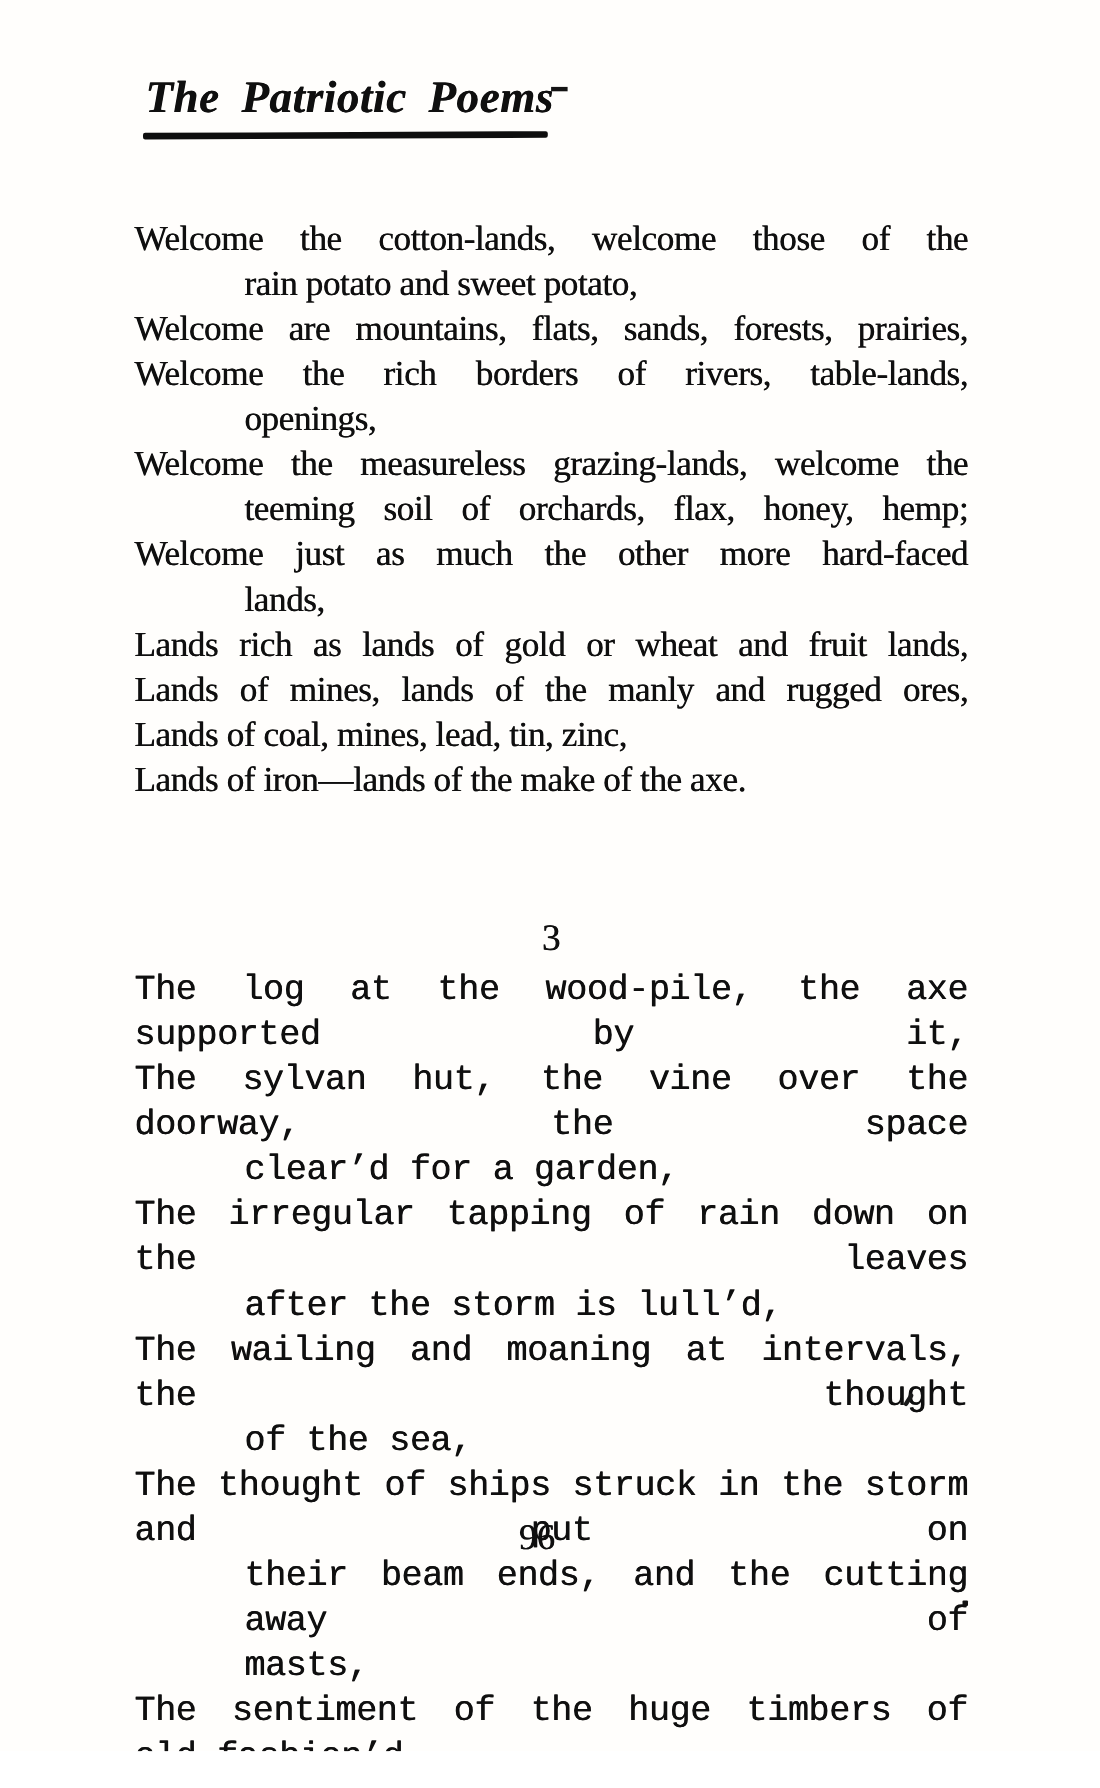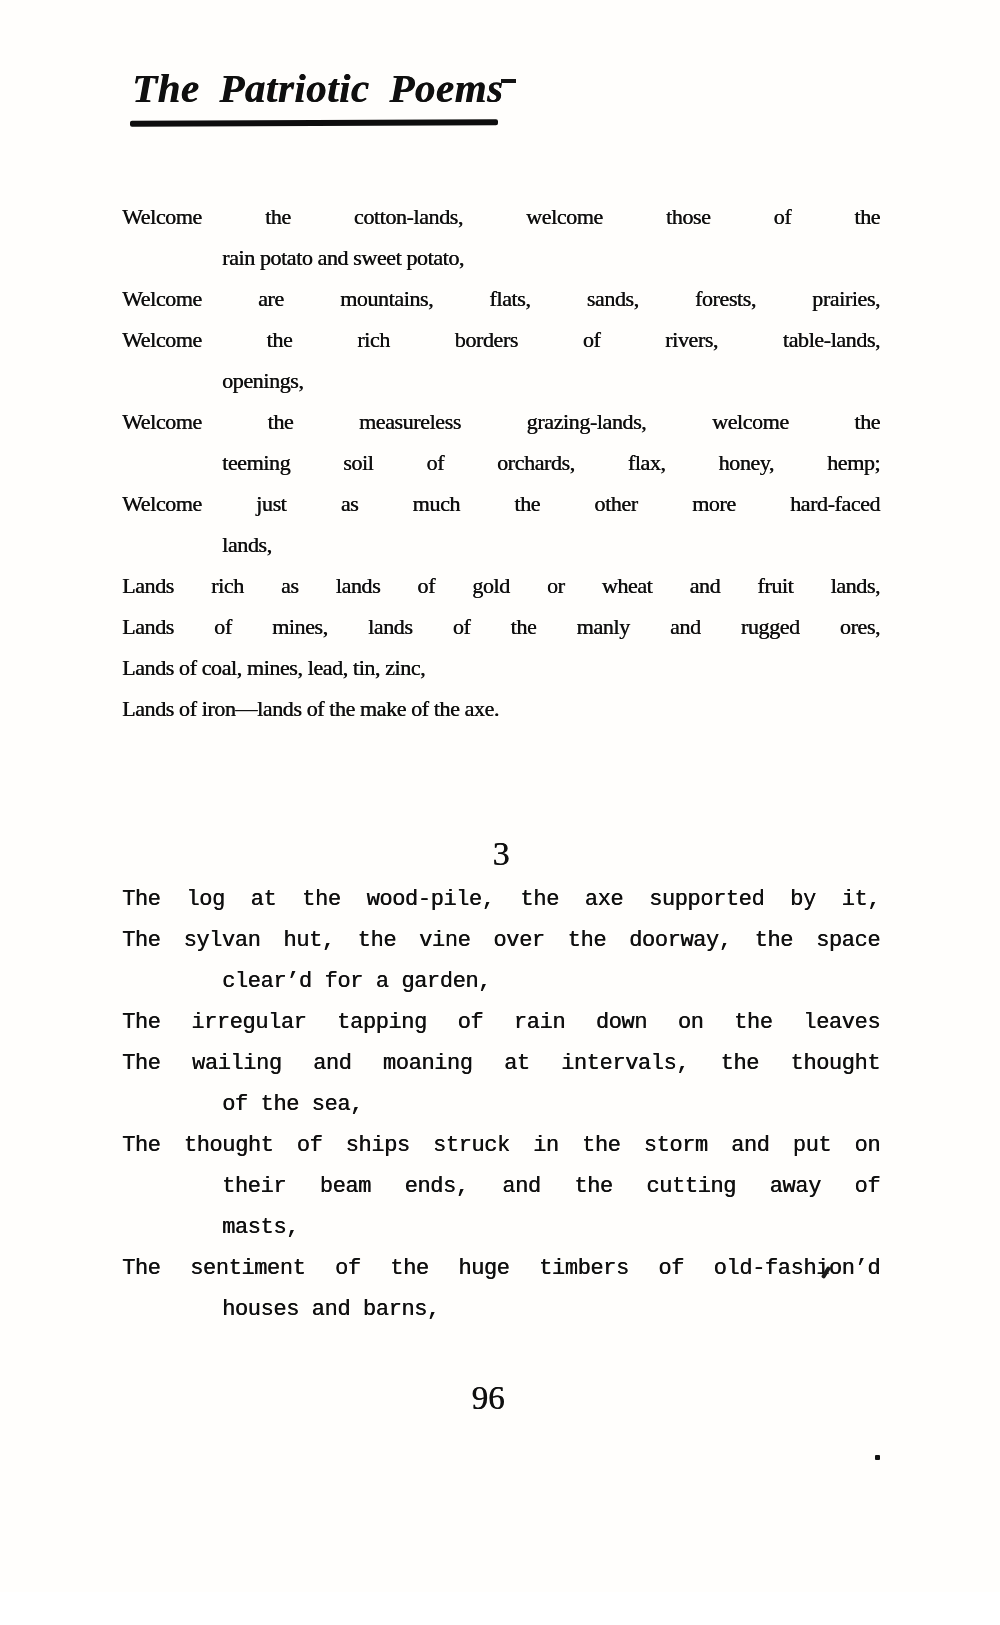--- a/index.html
+++ b/index.html
@@ -43,21 +43,21 @@
     top: 79px;
     width: 15px;
     height: 4px;
     background: #141414;
   }
   
   .stanza {
     position: absolute;
     left: 122px;
     width: 758px;
-    font-size: 22px;
+    font-size: 32px;
     line-height: 41px;
     letter-spacing: -0.4px;
     text-shadow: 0.45px 0 #141414;
   }
   .stanza1 { top: 196px; }
   .stanza2 { top: 879px; font-family: Liberation Mono, monospace; }
   .line { text-align: left; }
   .line.justify { text-align: justify; text-align-last: justify; }
   .line.indent { padding-left: 100px; }
   .section-number {
@@ -134,20 +134,21 @@
       <div class="line">Lands of iron—lands of the make of the axe.</div>
     </div>
 
   <div class="section-number">3</div>
 
   <div class="stanza stanza2">
       <div class="line justify">The log at the wood-pile, the axe supported by it,</div>
       <div class="line justify">The sylvan hut, the vine over the doorway, the space</div>
       <div class="line indent">clear’d for a garden,</div>
       <div class="line justify">The irregular tapping of rain down on the leaves</div>
+      <div class="line indent">after the storm is lull’d,</div>
       <div class="line justify">The wailing and moaning at intervals, the thought</div>
       <div class="line indent">of the sea,</div>
       <div class="line justify">The thought of ships struck in the storm and put on</div>
       <div class="line indent justify">their beam ends, and the cutting away of</div>
       <div class="line indent">masts,</div>
       <div class="line justify">The sentiment of the huge timbers of old-fashion’d</div>
       <div class="line indent">houses and barns,</div>
     </div>
 
   <div class="page-number">96</div>

